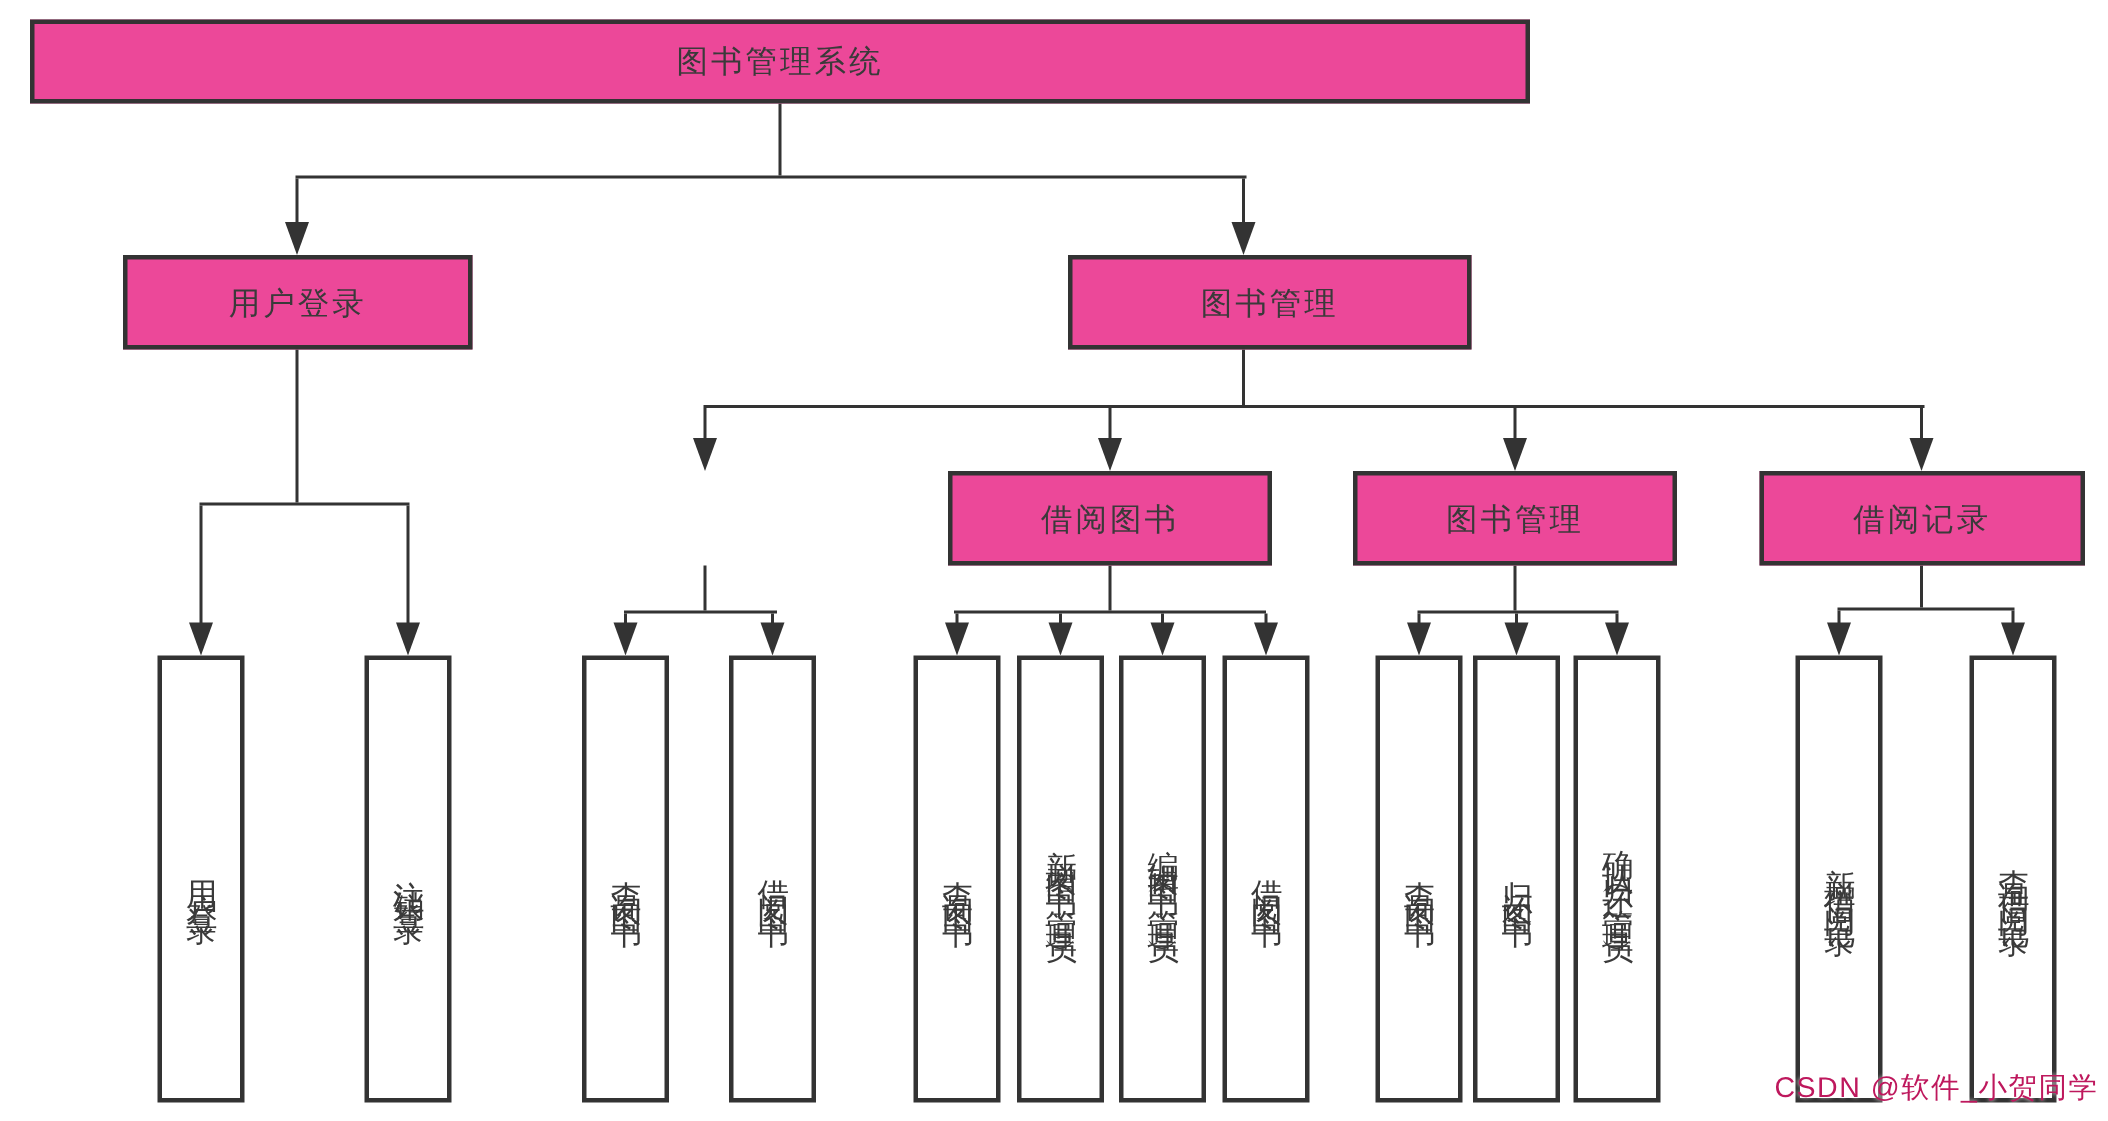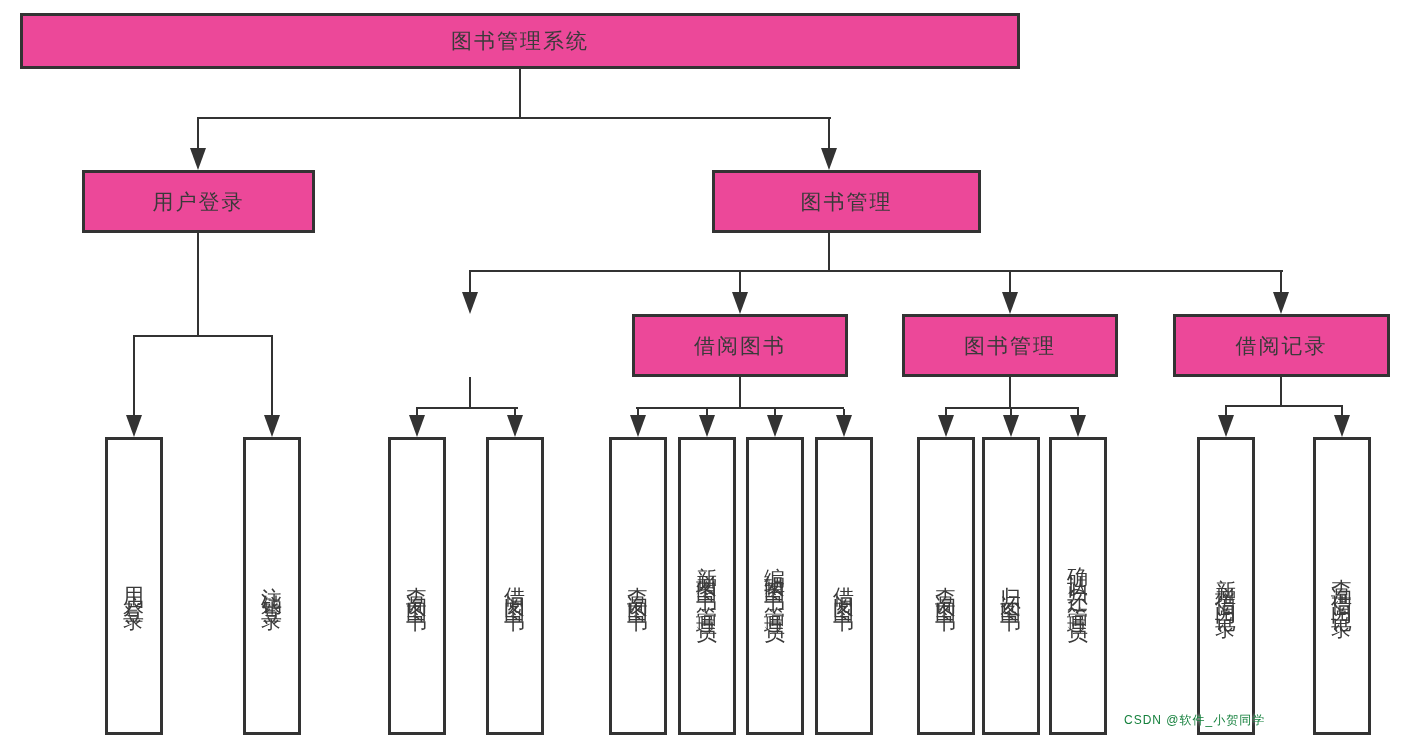--- a/index.html
+++ b/index.html
@@ -38,23 +38,23 @@
   .hline{position:absolute;height:2px;background:#333333;}
   .vline{position:absolute;width:2px;background:#333333;}
   .arrow{
     position:absolute;width:0;height:0;
     border-left:8px solid transparent;
     border-right:8px solid transparent;
     border-top:22px solid #333333;
   }
   .watermark{
     position:absolute;
-    left:1124px;top:712px;
-    font-size:12px;
-    color:#15803d;
+    left:1183px;top:712px;
+    font-size:19px;
+    color:#be185d;
     letter-spacing:1px;
     z-index:10;
     text-shadow:0 0 3px #ffffff;
     white-space:nowrap;
   }
 </style>
 </head>
 <body>
 
 <div id="canvas">

